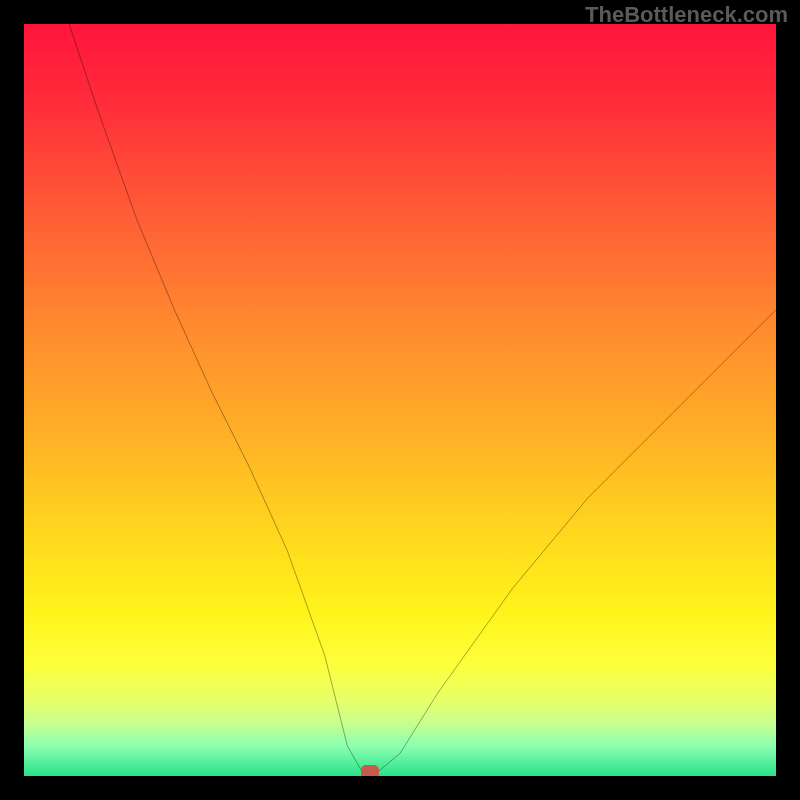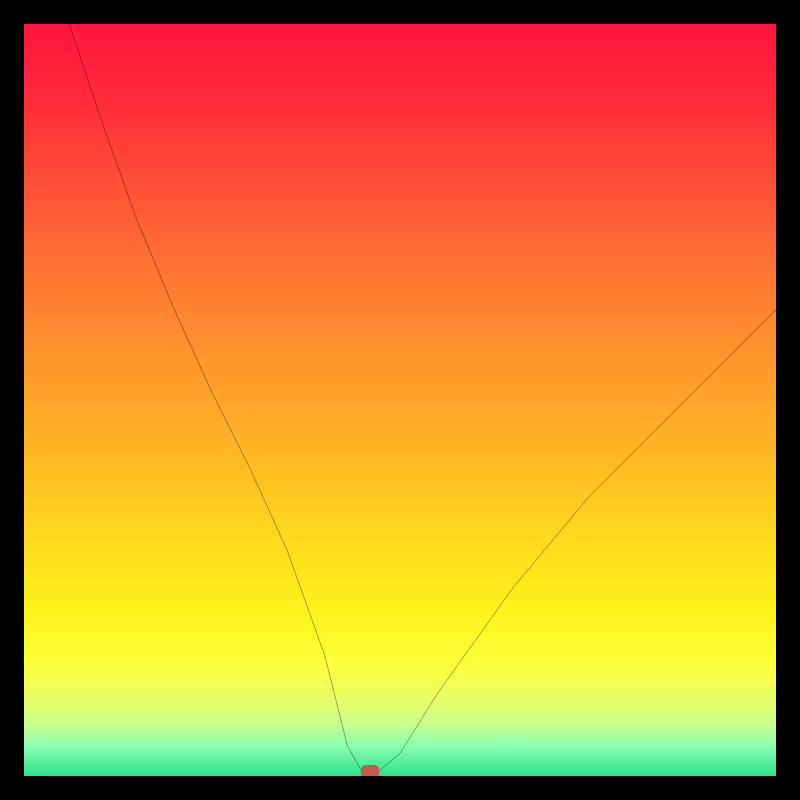--- a/index.html
+++ b/index.html
@@ -71,20 +71,21 @@
     border-radius: 5px;
     background: #c65b4c;
     z-index: 6;
     transform: translate(-50%, -50%);
   }
 </style>
 </head>
 <body>
 
 <div class="frame">
+  <div class="watermark">TheBottleneck.com</div>
 
   <div class="plot-area">
     <div class="gradient"></div>
 
     <svg class="curve" viewBox="0 0 100 100" preserveAspectRatio="none">
       <path id="curve-path" fill="none" stroke="#000" stroke-width="0.35" vector-effect="non-scaling-stroke" d="M6.00 0.00 L10.00 12.00 L15.00 26.00 L20.00 38.00 L25.00 49.00 L30.00 59.00 L35.00 70.00 L40.00 84.00 L43.00 96.00 L45.00 99.50 L47.00 99.50 L50.00 97.00 L55.00 89.00 L60.00 82.00 L65.00 75.00 L70.00 69.00 L75.00 63.00 L80.00 58.00 L85.00 53.00 L90.00 48.00 L95.00 43.00 L100.00 38.00"></path>
     </svg>
 
     <div class="dot" id="min-dot" style="left: 46%; top: 99.5%; background: rgb(198, 91, 76);"></div>
   </div>

